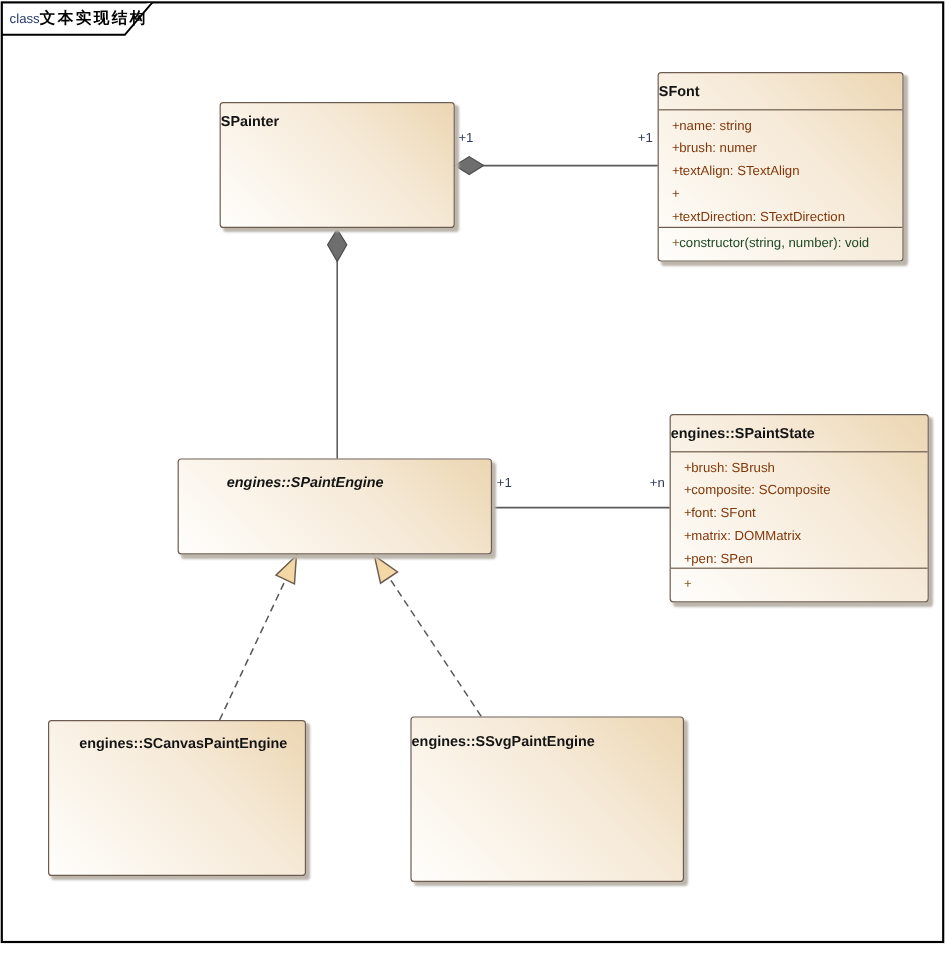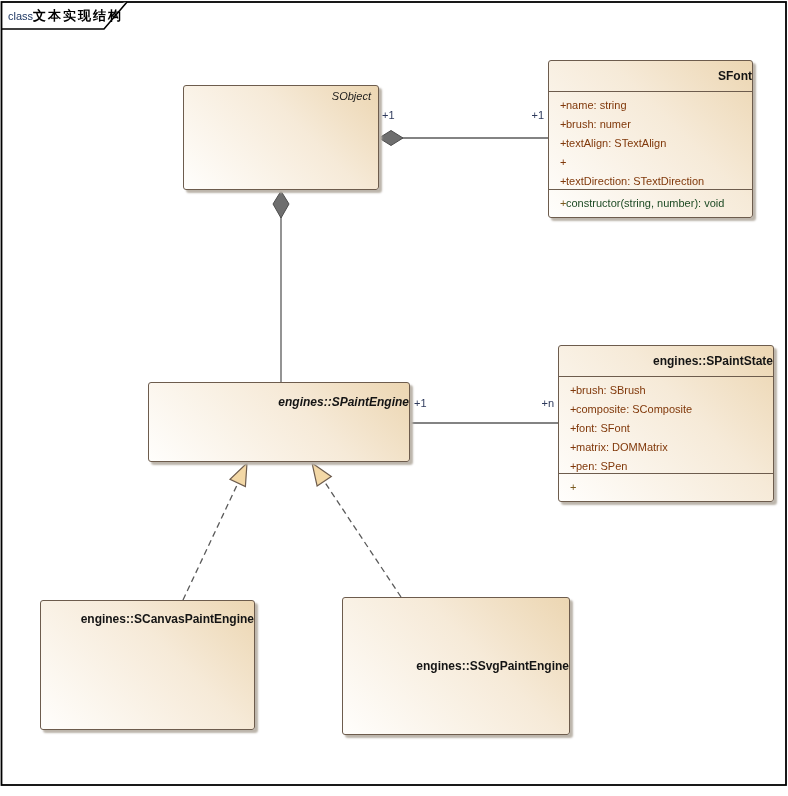--- a/index.html
+++ b/index.html
@@ -20,21 +20,21 @@
   .frame-tab-label .ttl { font-size:13px; font-weight:bold; color:#000; letter-spacing:2px; }
 
   
   .uml-class {
     position:absolute; z-index:1;
     border:1px solid #6d5c4d; border-radius:3px;
     background:linear-gradient(225deg,#ecd6b2 0%,#f6ead8 40%,#fffefc 100%);
     box-shadow:3px 3px 2px #bcb5ab;
   }
   .cls-name {
-    font-size:12px; font-weight:bold; color:#141414; text-align:right;
+    font-size:12px; font-weight:bold; color:#141414; text-align:left;
     padding-top:8px;
   }
   .cls-name.abstract { font-style:italic; }
   .stereotype {
     font-size:11px; font-style:italic; color:#1a1a1a;
     text-align:right; padding:4px 7px 0 0; height:18px;
   }
   .name-compartment { height:30px; }
   .name-compartment .cls-name { padding-top:8px; }
   .compartment { border-top:1px solid #6d5c4d; padding-top:4px; }
@@ -50,21 +50,21 @@
   #cls-sfont .attrs  { height:98px; }
   #cls-sfont .ops    { height:29px; }
   #cls-spaintstate   { left:558px; top:345px; width:216px; height:157px; }
   #cls-spaintstate .attrs { height:97px; }
   #cls-spaintstate .ops   { height:29px; }
   #cls-spaintengine  { left:148px; top:382px; width:262px; height:80px; }
   #cls-spaintengine .cls-name { padding-top:12px;padding-left:40px; }
   #cls-scanvas       { left:40px;  top:600px; width:215px; height:130px; }
   #cls-scanvas .cls-name { padding-top:11px;padding-left:25px; }
   #cls-ssvg          { left:342px; top:597px; width:228px; height:138px; }
-  #cls-ssvg .cls-name { padding-top:13px;margin-top:48px; }
+  #cls-ssvg .cls-name { padding-top:13px; }
 
   
   .mult {
     position:absolute; z-index:2; font-size:11px; color:#2e3a5c; white-space:nowrap;
   }
   #mult-pf-src { left:382px; top:109px; }
   #mult-pf-tgt { left:520px; top:109px; width:24px; text-align:right; }
   #mult-es-src { left:414px; top:397px; }
   #mult-es-tgt { left:528px; top:397px; width:26px; text-align:right; }
 </style>
@@ -90,21 +90,21 @@
 
   <line x1="401" y1="597" x2="324" y2="481" stroke="#5a5a5a" stroke-width="1.3" stroke-dasharray="6,4"></line>
   <polygon points="312,463 331.3,476.6 317.1,486" fill="#f3d8a6" stroke="#6d5c4d" stroke-width="1.2"></polygon>
 </svg>
 
 <div class="frame-tab-label">
   <span class="kw">class</span><span class="ttl">文本实现结构</span>
 </div>
 
 <div id="cls-spainter" class="uml-class">
-  <div class="stereotype">SObject</div>
+  <div class="cls-name">SPainter</div>
 </div>
 
 <div id="cls-sfont" class="uml-class">
   <div class="name-compartment">
     <div class="cls-name">SFont</div>
   </div>
   <div class="compartment attrs">
     <div class="member-row attr-row">
       <span class="vis">+</span>
       <span>name: string</span>

